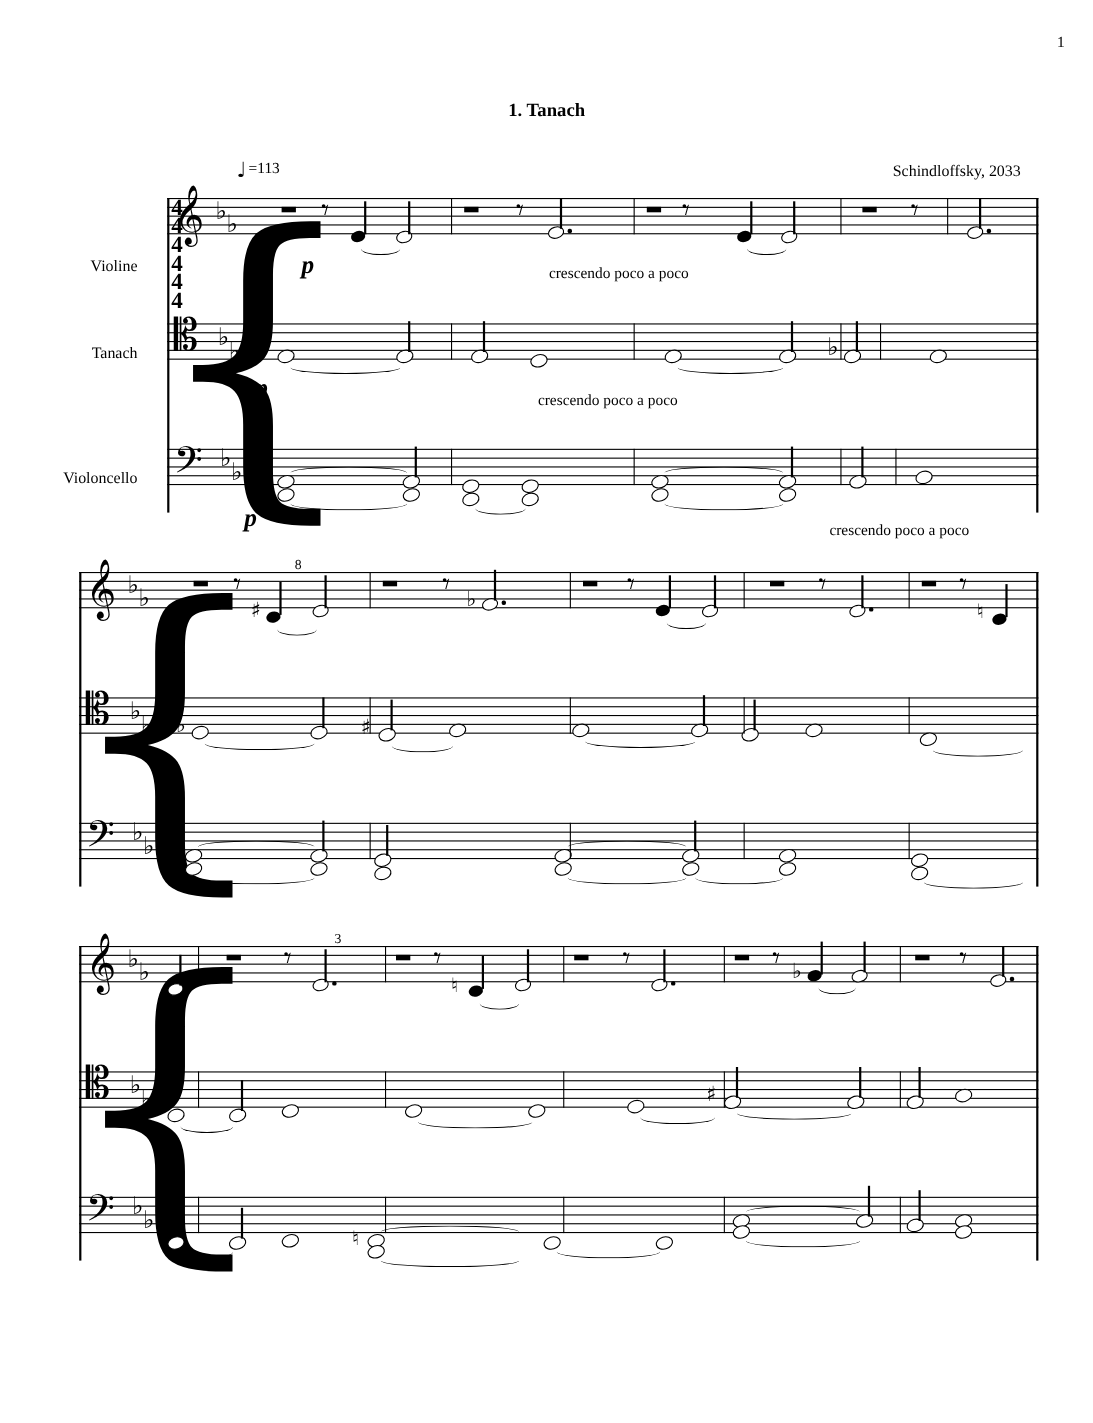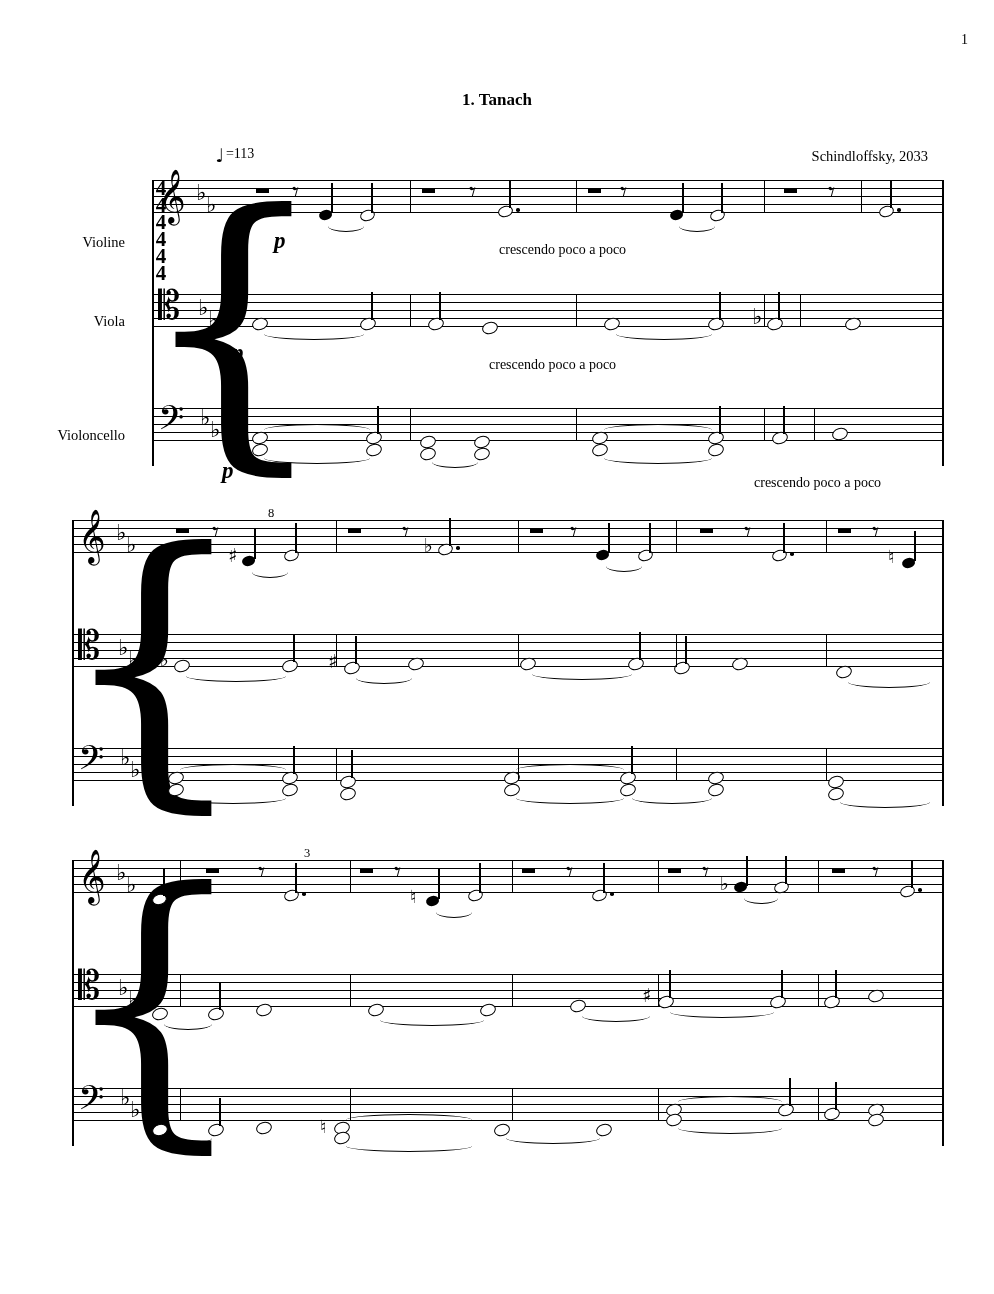--- a/index.html
+++ b/index.html
@@ -103,21 +103,21 @@
   <div class="page-number">1</div>
   <div class="subtitle">1. Tanach</div>
   <div class="composer">Schindloffsky, 2033</div>
 
   <div class="tempo">
     <span class="tempo-note">♩</span>
     <span class="tempo-val">=113</span>
   </div>
 
   <div class="inst" style="left:20px;top:198px;width:105px;margin-top:36px;">Violine</div>
-  <div class="inst" style="left:20px;top:313px;width:105px;">Viola</div>
+  <div class="inst" style="left:20px;top:313px;width:105px;">Tanach</div>
   <div class="inst" style="left:20px;top:427px;width:105px;">Violoncello</div>
 
   <div class="system" style="left:152px;top:180px;width:792px;height:290px;">
 
     <div class="brace" style="left:-14px;top:-4px;font-size:300px;">{</div>
     <div class="sysbar" style="left:0px;top:0px;height:286px;"></div>
     <div class="sysbar" style="left:790px;top:0px;height:286px;"></div>
 
     <div class="staff" style="top:0px;">
       <div class="line"></div>

